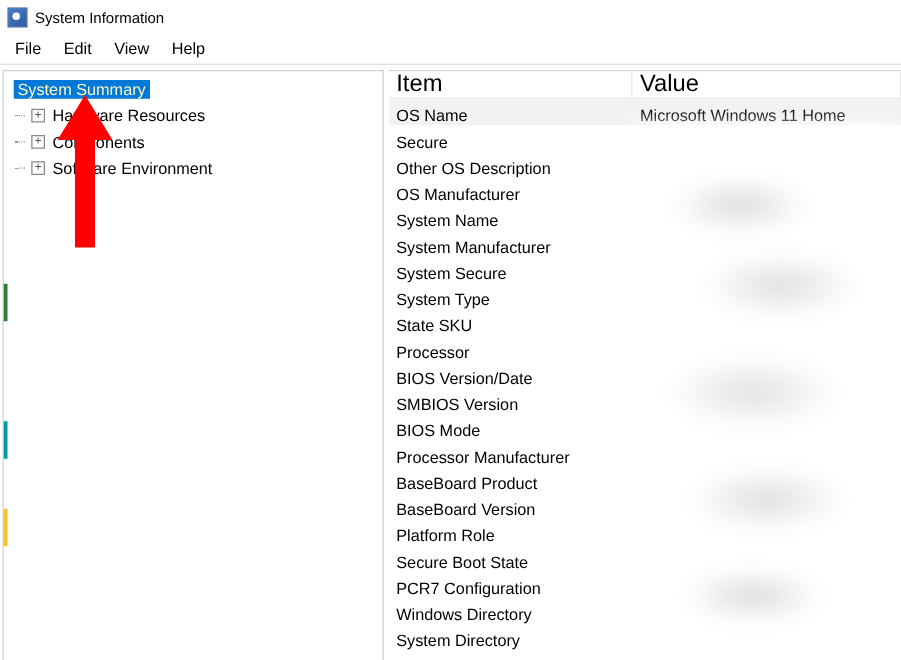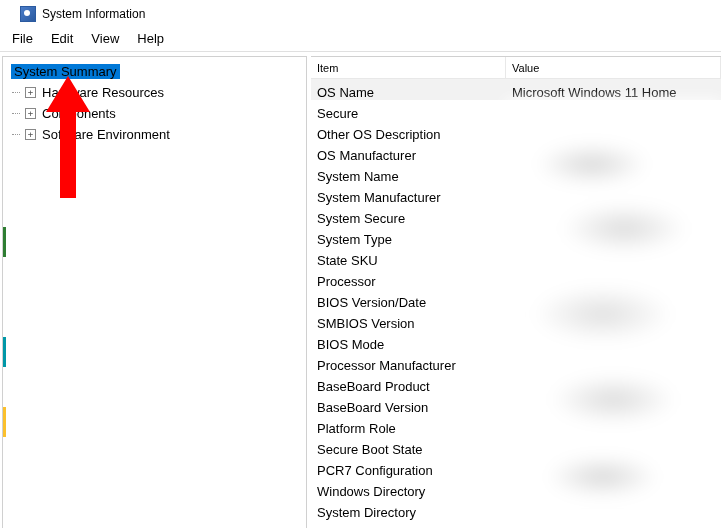--- a/index.html
+++ b/index.html
@@ -10,21 +10,21 @@
       color: #000;
       width: 721px;
       height: 528px;
       overflow: hidden;
       position: relative;
     }
     .titlebar {
       display: flex;
       align-items: center;
       height: 28px;
-      padding: 0 20px;
+      padding: 0 6px;
       gap: 6px;
     }
     .titlebar .app-icon {
       width: 16px;
       height: 16px;
       display: inline-block;
       background: linear-gradient(135deg, #4a7dc9 0%, #2b5aa0 100%);
       border: 1px solid #2b5aa0;
       position: relative;
     }
@@ -77,21 +77,21 @@
       display: flex;
       align-items: center;
       height: 21px;
       gap: 4px;
       padding-left: 8px;
       white-space: nowrap;
     }
     .tree-row.root { padding-left: 4px; }
     .tree-row.selected .label {
       background: #0078d7;
-      color: #000000;
+      color: #fef9c3;
       padding: 0 3px;
     }
     .tree-row .expander {
       width: 11px;
       height: 11px;
       border: 1px solid #888;
       display: inline-flex;
       align-items: center;
       justify-content: center;
       font-size: 9px;
@@ -117,21 +117,21 @@
       position: relative;
     }
     .grid-header {
       display: flex;
       height: 22px;
       background: #fff;
       border-bottom: 1px solid #e8e8e8;
     }
     .grid-header .col {
       padding: 2px 6px;
-      font-size: 11px;
+      font-size: 19px;
       border-right: 1px solid #e8e8e8;
       display: flex;
       align-items: center;
     }
     .col-item { width: 195px; }
     .col-value { flex: 1; }
     .grid-body { }
     .grid-row {
       display: flex;
       height: 21px;

